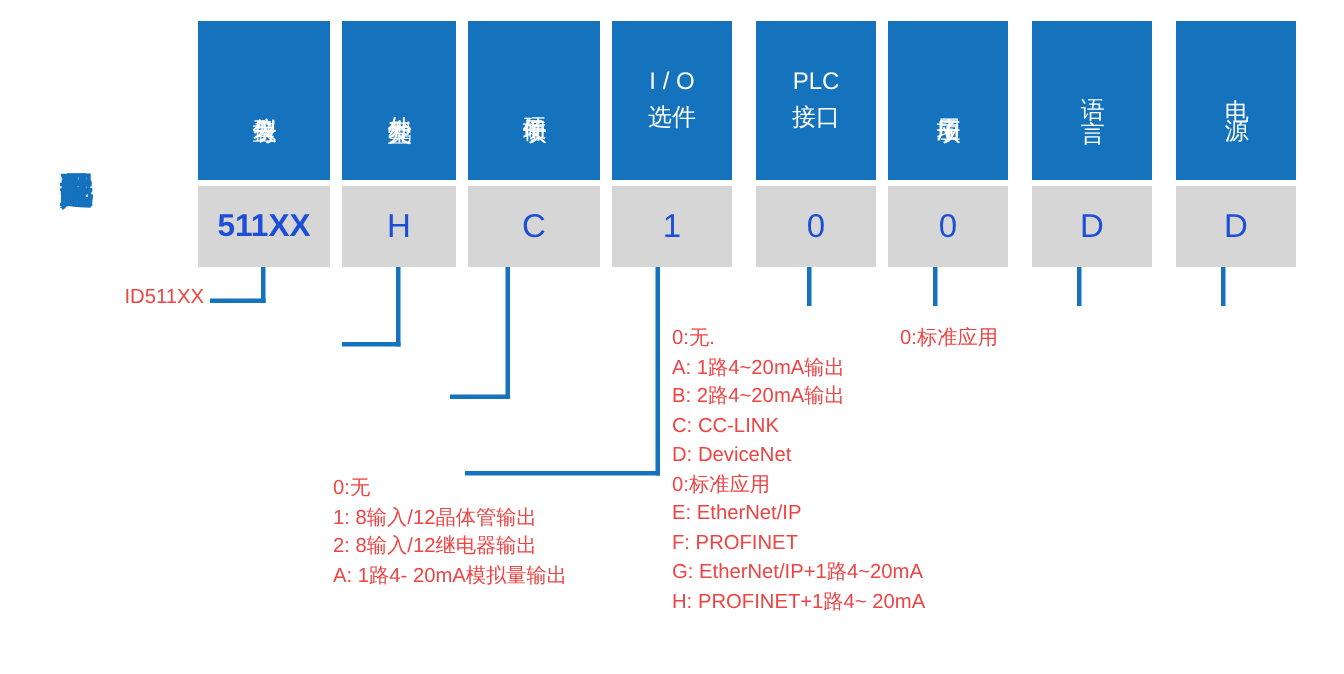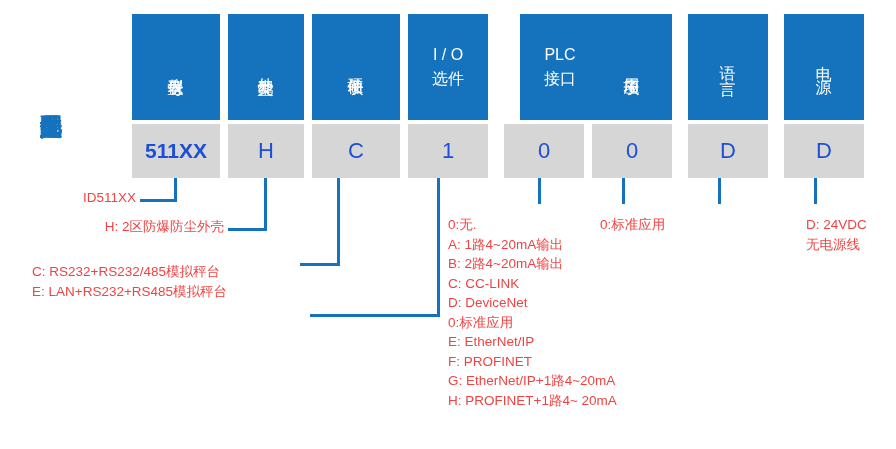--- a/index.html
+++ b/index.html
@@ -122,21 +122,21 @@
   <div class="hdr vert" style="left:228px;width:76px;">
     <span class="htext">外壳类型</span>
   </div>
   <div class="hdr vert" style="left:312px;width:88px;">
     <span class="htext">硬件子项</span>
   </div>
   <div class="hdr horiz" style="left:408px;width:80px;">
     <span class="htext">I / O
 选件</span>
   </div>
-  <div class="hdr horiz" style="left:504px;width:80px;margin-left:16px;">
+  <div class="hdr horiz" style="left:504px;width:80px;">
     <span class="htext">PLC
 接口</span>
   </div>
   <div class="hdr vert" style="left:592px;width:80px;">
     <span class="htext">应用子项</span>
   </div>
   <div class="hdr vert" style="left:688px;width:80px;letter-spacing:0;">
     <span class="htext" style="letter-spacing:14px;">语言</span>
   </div>
   <div class="hdr vert" style="left:784px;width:80px;">
@@ -167,36 +167,35 @@
   <div class="ln v" style="left:538px;top:178px;height:26px;"></div>
 
   <div class="ln v" style="left:622px;top:178px;height:26px;"></div>
 
   <div class="ln v" style="left:718px;top:178px;height:26px;"></div>
 
   <div class="ln v" style="left:814px;top:178px;height:26px;"></div>
 
   <div class="desc right" style="left:0px;top:188px;width:136px;">ID511XX</div>
 
-  <div class="desc right" style="left:0px;top:217px;width:224px;">H: 2区防爆防尘外壳</div>
-
-  <div class="desc left" style="left:32px;top:250px;width:270px;">C: RS232+RS232/485模拟秤台
-E: LAN+RS232+RS485模拟秤台</div>
-
+
+
+  <div class="desc left" style="left:222px;top:303px;width:230px;">0:无
+1: 8输入/12晶体管输出
+2: 8输入/12继电器输出
+A: 1路4- 20mA模拟量输出</div>
 
   <div class="desc left" style="left:448px;top:203px;width:220px;">0:无.
 A: 1路4~20mA输出
 B: 2路4~20mA输出
 C: CC-LINK
 D: DeviceNet
 0:标准应用
 E: EtherNet/IP
 F: PROFINET
 G: EtherNet/IP+1路4~20mA
 H: PROFINET+1路4~ 20mA</div>
 
   <div class="desc left" style="left:600px;top:203px;width:110px;">0:标准应用</div>
 
 
-  <div class="desc left" style="left:806px;top:203px;width:90px;">D: 24VDC
-无电源线</div>
 
 </div>
 
 </body></html>

